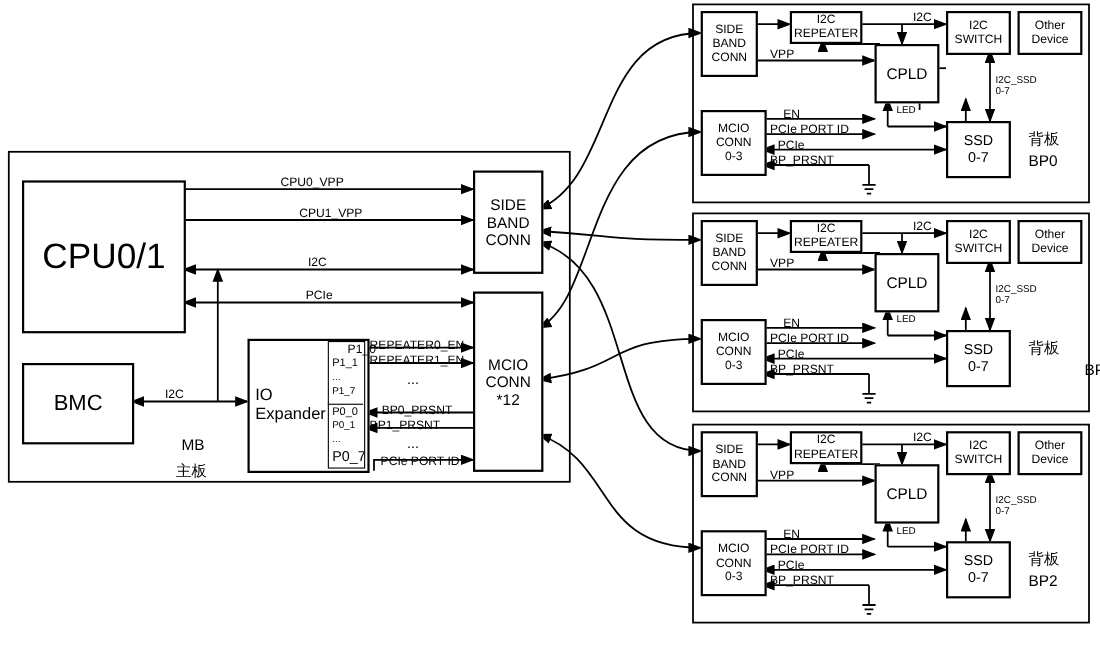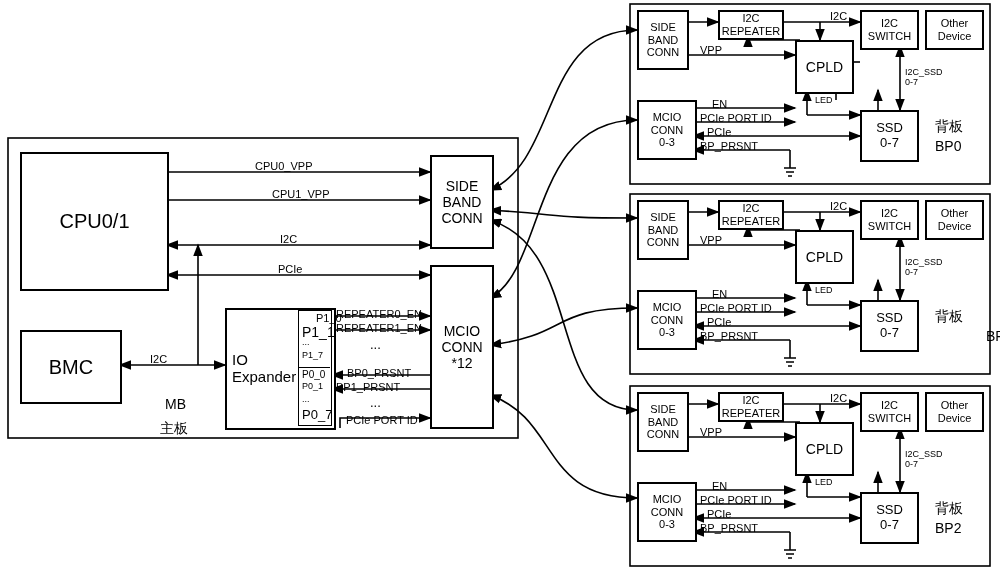--- a/index.html
+++ b/index.html
@@ -116,32 +116,32 @@
     <line x1="807" y1="90" x2="807" y2="115" class="arrow" marker-start="url(#ahS)"></line>
     <line x1="807" y1="115" x2="860" y2="115" class="arrow" marker-end="url(#ah)"></line>
     <line x1="900" y1="46" x2="900" y2="110" class="arrow" marker-end="url(#ah)" marker-start="url(#ahS)"></line>
     <line x1="878" y1="110" x2="878" y2="90" class="arrow" marker-end="url(#ah)"></line>
     <line x1="800" y1="40" x2="748" y2="40" class="arrow"></line>
     <line x1="748" y1="40" x2="748" y2="36" class="arrow" marker-end="url(#ah)"></line>
   </g>
 
 </svg>
 
-<div class="box" style="left:20px;top:152px;width:145px;height:135px;font-size:20px">CPU0/1</div>
+<div class="box" style="left:20px;top:164px;width:145px;height:135px;font-size:32px">CPU0/1</div>
 <div class="box" style="left:20px;top:330px;width:98px;height:70px;font-size:20px">BMC</div>
 
 <div class="box" style="left:225px;top:308px;width:107px;height:118px"></div>
 <div class="label" style="left:232px;top:352px;font-size:15px;white-space:pre">IO
 Expander</div>
 
 <div class="box" style="left:298px;top:310px;width:32px;height:114px;border-width:1px"></div>
 <div style="position:absolute;left:298px;top:310px;width:32px;height:57px;border-bottom:1px solid #000"></div>
 
 <div class="label" style="left:316px;top:312px;font-size:11px">P1_0</div>
-<div class="label" style="left:302px;top:325px;font-size:14px">P1_1</div>
+<div class="label" style="left:302px;top:325px;font-size:10px">P1_1</div>
 <div class="label" style="left:302px;top:338px;font-size:9px">...</div>
 <div class="label" style="left:302px;top:351px;font-size:9px">P1_7</div>
 <div class="label" style="left:302px;top:369px;font-size:10px">P0_0</div>
 <div class="label" style="left:302px;top:382px;font-size:9px">P0_1</div>
 <div class="label" style="left:302px;top:395px;font-size:9px">...</div>
 <div class="label" style="left:302px;top:408px;font-size:13px">P0_7</div>
 
 <div class="box" style="left:430px;top:155px;width:60px;height:90px;font-size:14px;white-space:pre">SIDE
 BAND
 CONN</div>

